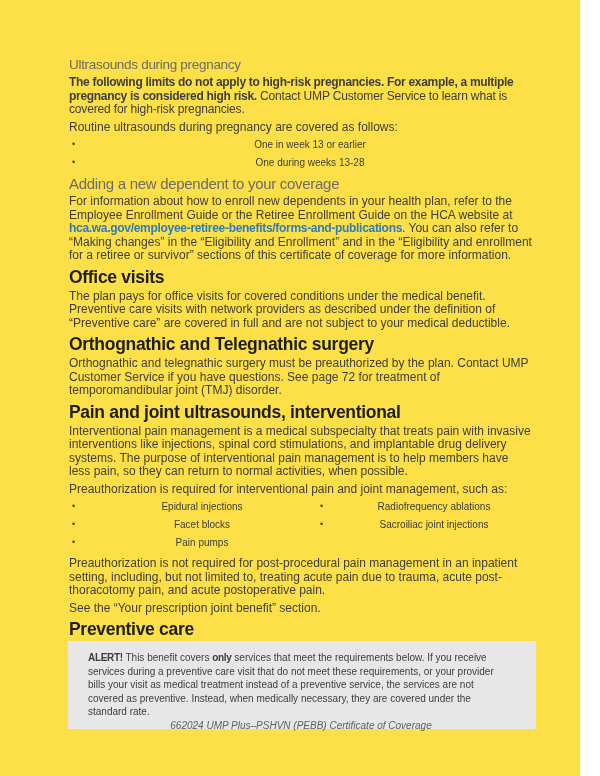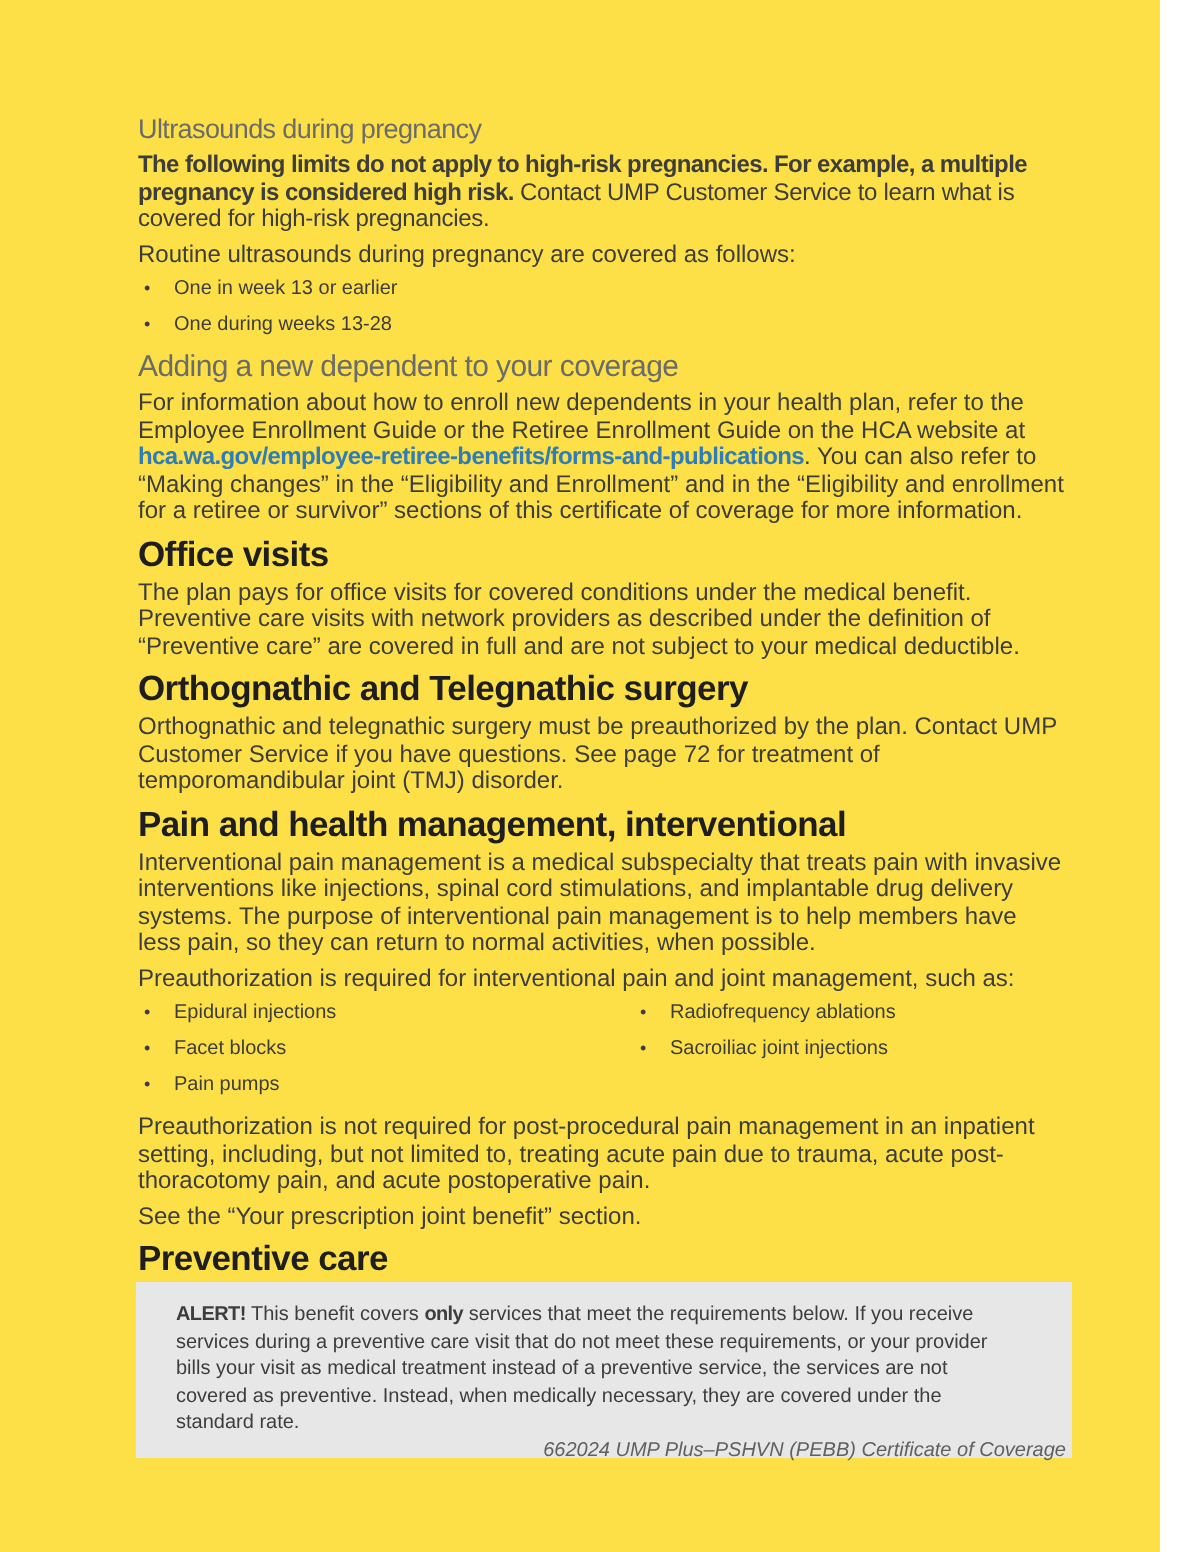--- a/index.html
+++ b/index.html
@@ -48,40 +48,40 @@
     cursor: pointer;
   }
   .ul { margin: 0 0 3px 0; }
   .li {
     display: flex;
     margin: 0 0 4.5px 0;
     font-size: 10px; line-height: 13.5px;
     color: #3d3d3d;
   }
   .dot { flex: none; width: 15px; padding-left: 3px; font-size: 9px; }
-  .li-text { flex: 1; }
+  .li-text { flex: 1; text-align: center; }
   .bullet-grid { display: flex; margin: 0 0 3px 0; }
   .col-left  { width: 248px; flex: none; }
   .col-right { flex: 1; }
   .alert-box {
     position: absolute;
     left: 68px; top: 641px;
     width: 468px;
     box-sizing: border-box;
     background: #e7e7e7;
     padding: 10px 30px 10px 20px;
     font-size: 10px; line-height: 13.5px;
     color: #3d3d3d;
   }
   .footer {
     position: absolute;
     left: 69px; top: 720px;
     width: 464px;
     display: flex;
-    justify-content: flex-end;
+    justify-content: center;
     font-style: italic;
     font-size: 10px;
     color: #606060;
   }
 </style>
 </head>
 <body>
 
 <div class="page">
   <div class="content">
@@ -103,21 +103,21 @@
 
     <h3 class="h-gray">Adding a new dependent to your coverage</h3>
     <p class="body"><span>For information about how to enroll new dependents in your health plan, refer to the Employee Enrollment Guide or the Retiree Enrollment Guide on the HCA website at </span><a class="link">hca.wa.gov/employee-retiree-benefits/forms-and-publications</a><span>. You can also refer to “Making changes” in the “Eligibility and Enrollment” and in the “Eligibility and enrollment for a retiree or survivor” sections of this certificate of coverage for more information.</span></p>
 
     <h2 class="h-black">Office visits</h2>
     <p class="body">The plan pays for office visits for covered conditions under the medical benefit. Preventive care visits with network providers as described under the definition of “Preventive care” are covered in full and are not subject to your medical deductible.</p>
 
     <h2 class="h-black">Orthognathic and Telegnathic surgery</h2>
     <p class="body">Orthognathic and telegnathic surgery must be preauthorized by the plan. Contact UMP Customer Service if you have questions. See page 72 for treatment of temporomandibular joint (TMJ) disorder.</p>
 
-    <h2 class="h-black">Pain and health management, interventional</h2>
+    <h2 class="h-black">Pain and joint ultrasounds, interventional</h2>
     <p class="body">Interventional pain management is a medical subspecialty that treats pain with invasive interventions like injections, spinal cord stimulations, and implantable drug delivery systems. The purpose of interventional pain management is to help members have less pain, so they can return to normal activities, when possible.</p>
     <p class="body">Preauthorization is required for interventional pain and joint management, such as:</p>
 
     <div class="bullet-grid">
       <div class="col-left">
         <div class="li">
           <span class="dot">•</span>
           <span class="li-text">Epidural injections</span>
         </div>
         <div class="li">

